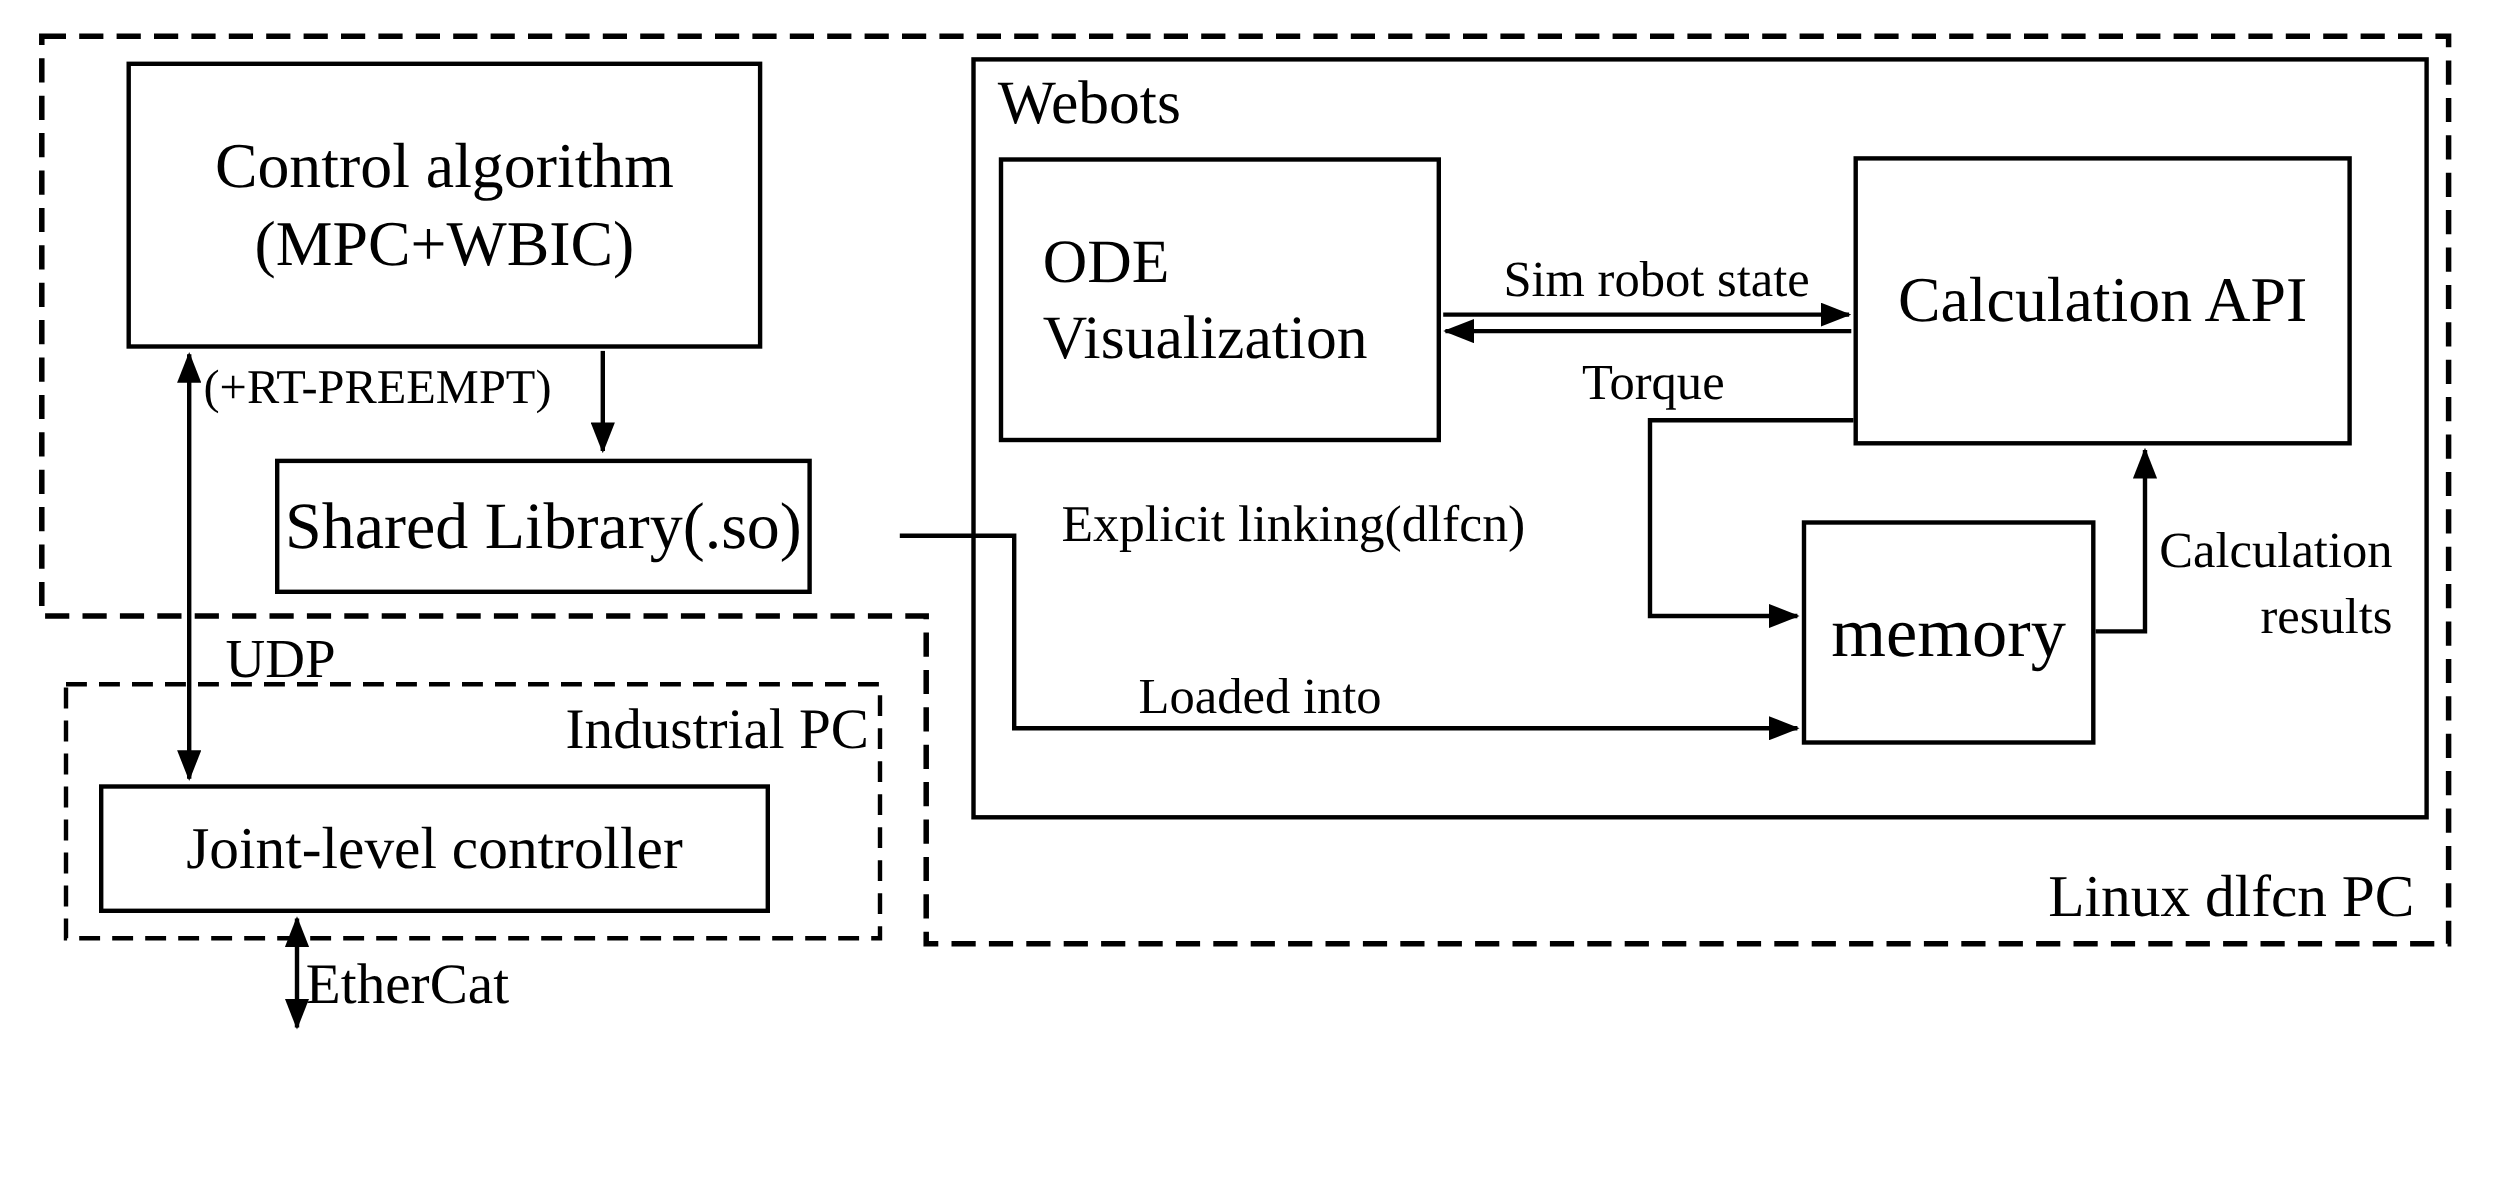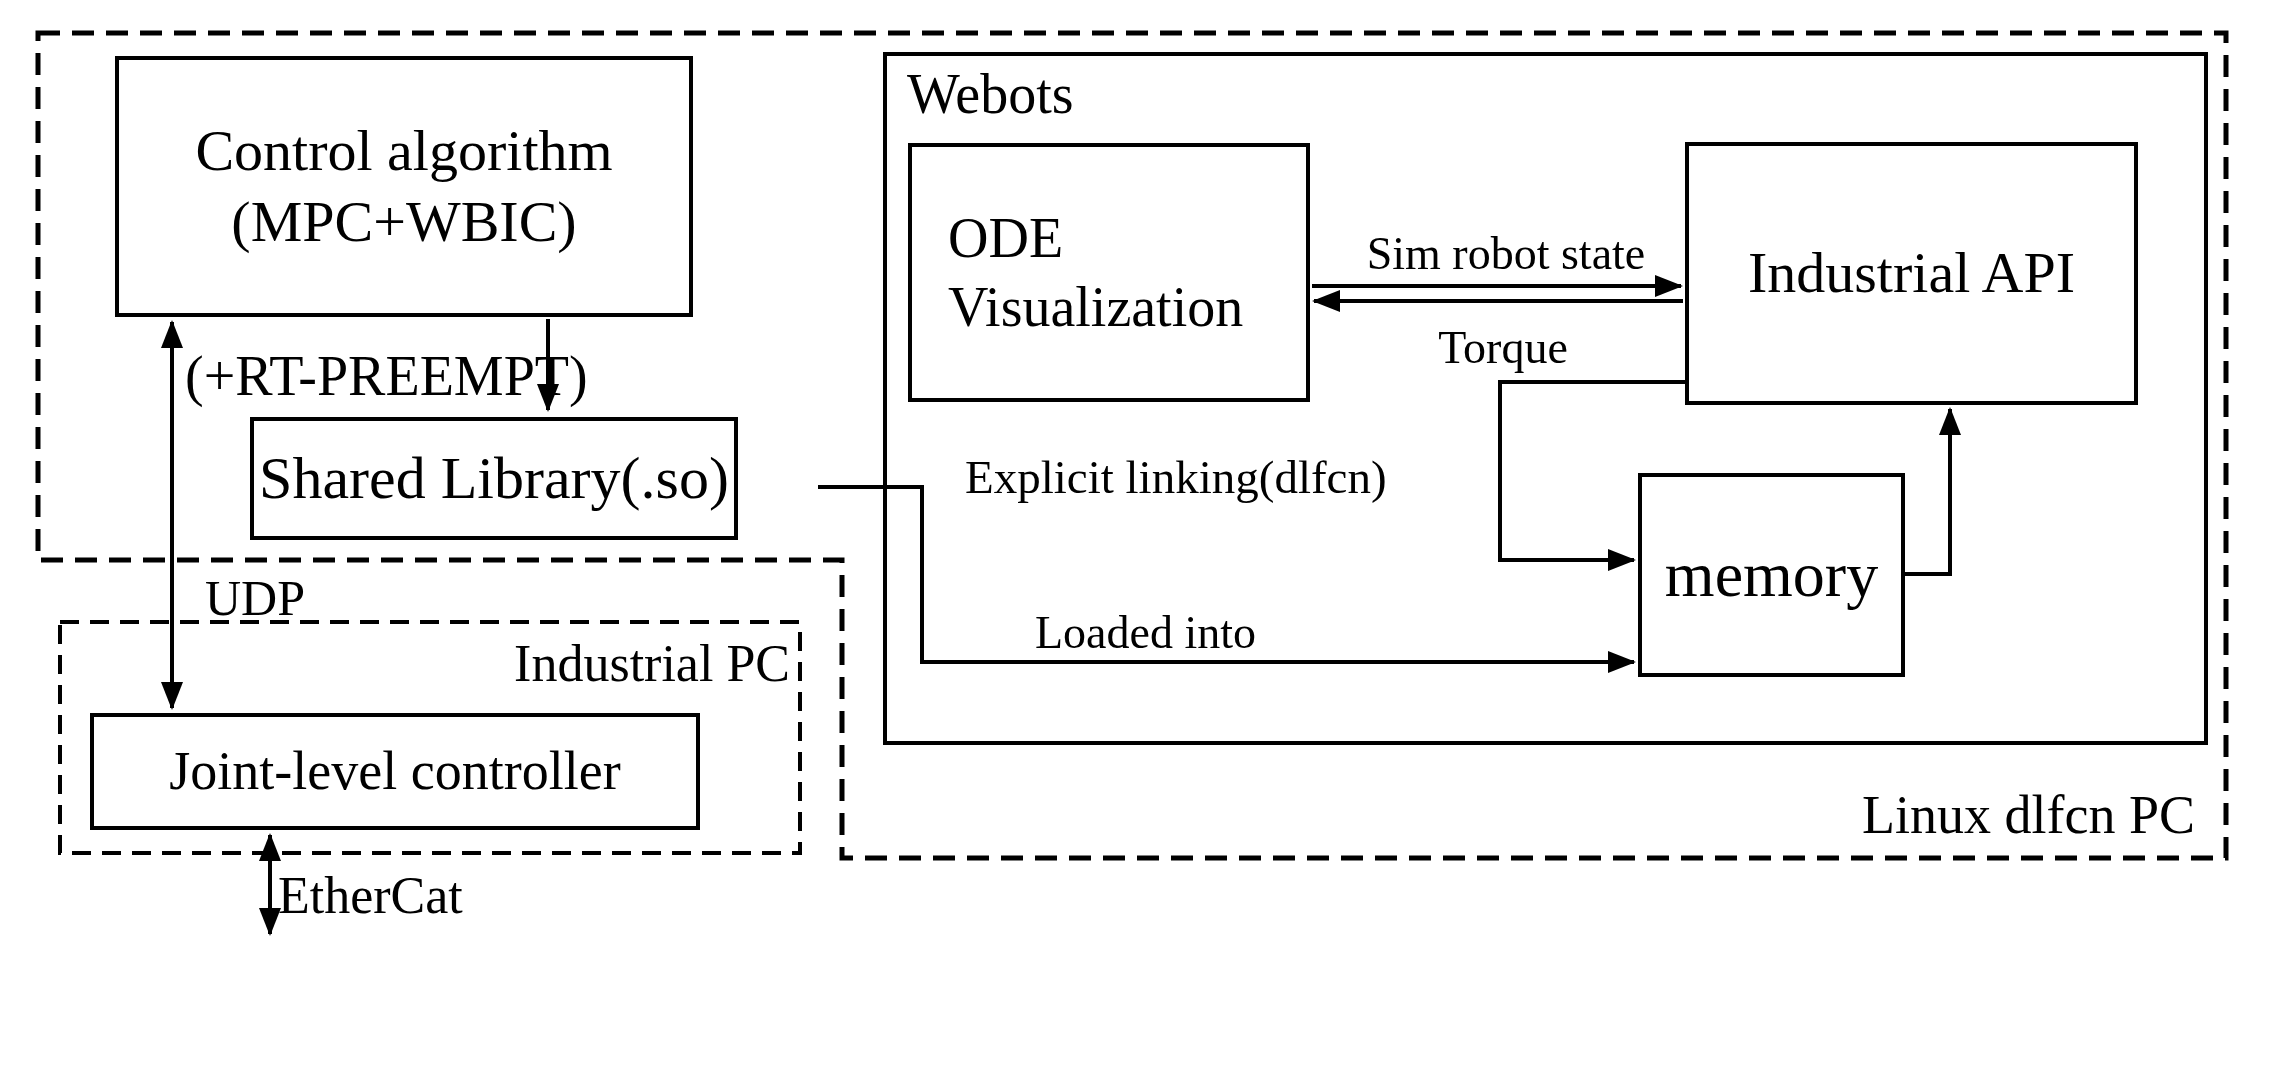--- a/index.html
+++ b/index.html
@@ -108,36 +108,40 @@
   <div class="node fs60" style="left:250px; top:417px; width:488px; height:123px;">
     <span class="bl">Shared Library(.so)</span>
   </div>
 
   <div class="node fs56 ode-align" style="left:908px; top:143px; width:402px; height:259px;">
     <span class="bl">ODE</span>
     <span class="bl">Visualization</span>
   </div>
 
   <div class="node fs58" style="left:1685px; top:142px; width:453px; height:263px;">
-    <span class="bl">Industrial API</span>
+    <span class="bl">Calculation API</span>
   </div>
 
   <div class="node fs64" style="left:1638px; top:473px; width:267px; height:204px;">
     <span class="bl">memory</span>
   </div>
 
   <div class="node fs54" style="left:90px; top:713px; width:610px; height:117px;">
     <span class="bl">Joint-level controller</span>
   </div>
 
 
   <div class="lbl fs54 right-align" style="left:1745px; top:784px; width:450px;">Linux dlfcn PC</div>
   <div class="lbl" style="left:440px; top:634px; width:350px; font-size:52px; text-align:right;">Industrial PC</div>
 
-  <div class="lbl" style="left:185px; top:344px; font-size:56px;">(+RT-PREEMPT)</div>
+  <div class="lbl" style="left:185px; top:327px; font-size:44px;">(+RT-PREEMPT)</div>
   <div class="lbl" style="left:205px; top:570px; font-size:50px;">UDP</div>
   <div class="lbl" style="left:278px; top:866px; font-size:52px;">EtherCat</div>
   <div class="lbl center-align" style="left:1336px; top:228px; width:340px; font-size:46px;">Sim robot state</div>
   <div class="lbl center-align" style="left:1418px; top:310px; width:170px; font-size:46px;margin-top:12px;">Torque</div>
   <div class="lbl" style="left:965px; top:450px; font-size:47px;">Explicit linking(dlfcn)</div>
   <div class="lbl" style="left:1035px; top:596px; font-size:46px;margin-top:11px;">Loaded into</div>
+  <div class="lbl two-line" style="left:1963px; top:470px; font-size:46px;">
+    <span class="bl" style="display:block;">Calculation</span>
+    <span class="bl" style="display:block;">results</span>
+  </div>
 
 </div>
 
 </body></html>

